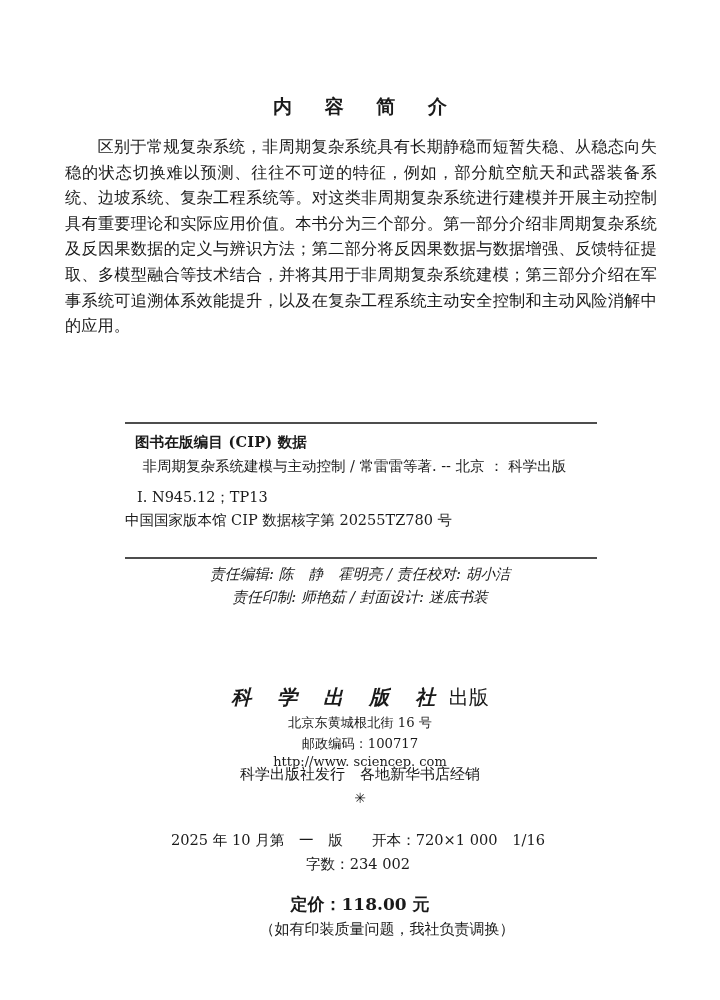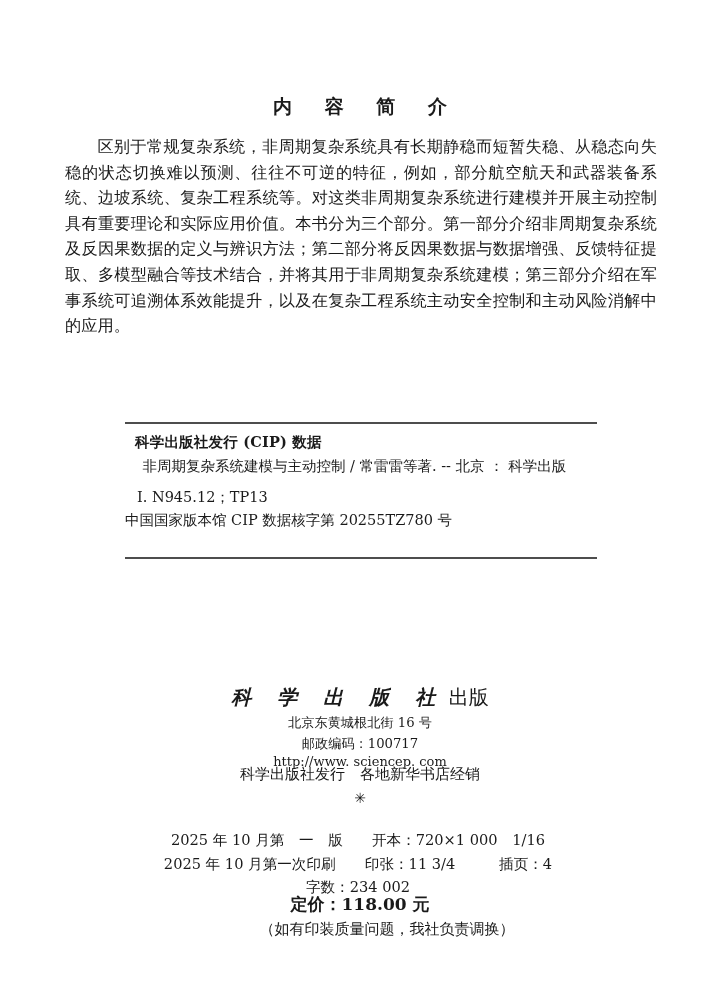--- a/index.html
+++ b/index.html
@@ -200,42 +200,45 @@
   <div class="summary-title">内 容 简 介</div>
 
   <div class="abstract">
     <p>区别于常规复杂系统，非周期复杂系统具有长期静稳而短暂失稳、从稳态向失稳的状态切换难以预测、往往不可逆的特征，例如，部分航空航天和武器装备系统、边坡系统、复杂工程系统等。对这类非周期复杂系统进行建模并开展主动控制具有重要理论和实际应用价值。本书分为三个部分。第一部分介绍非周期复杂系统及反因果数据的定义与辨识方法；第二部分将反因果数据与数据增强、反馈特征提取、多模型融合等技术结合，并将其用于非周期复杂系统建模；第三部分介绍在军事系统可追溯体系效能提升，以及在复杂工程系统主动安全控制和主动风险消解中的应用。</p>
   </div>
 
   <div class="rule rule-top"></div>
   <div class="rule rule-mid"></div>
 
   <div class="cip">
-    <div class="cip-heading">科学出版社发行 (CIP) 数据</div>
+    <div class="cip-heading">图书在版编目 (CIP) 数据</div>
     <div class="cip-body cip-wrap">非周期复杂系统建模与主动控制 / 常雷雷等著. -- 北京 ： 科学出版</div>
     <div class="cip-wrap cip-gap cip-indent">Ⅰ. N945.12；TP13</div>
     <div class="cip-wrap">中国国家版本馆 CIP 数据核字第 20255TZ780 号</div>
   </div>
 
+  <div class="credits">
+    <div>责任编辑: 陈　静　霍明亮 / 责任校对: 胡小洁</div>
+    <div>责任印制: 师艳茹 / 封面设计: 迷底书装</div>
+  </div>
 
   <div class="imprint">
     <div class="press-line"><span class="press-logo">科 学 出 版 社</span><span class="press-suffix"> 出版</span></div>
     <div class="imprint-sub">北京东黄城根北街 16 号</div>
     <div class="imprint-sub">邮政编码：100717</div>
     <div class="imprint-url">http://www. sciencep. com</div>
   </div>
 
   <div class="printing">
     <div>科学出版社发行　各地新华书店经销</div>
     <div class="star">✳</div>
   </div>
 
   <div class="specs">
     <div>2025 年 10 月第　一　版　　开本：720×1 000　1/16</div>
-    <div>2025 年 10 月第一次印刷　　印张：11 3/4　　　插页：4</div>
     <div>字数：234 002</div>
   </div>
 
   <div class="price">定价：118.00 元</div>
 
   <div class="notice">（如有印装质量问题，我社负责调换）</div>
 
 </div>
 
 </body></html>

